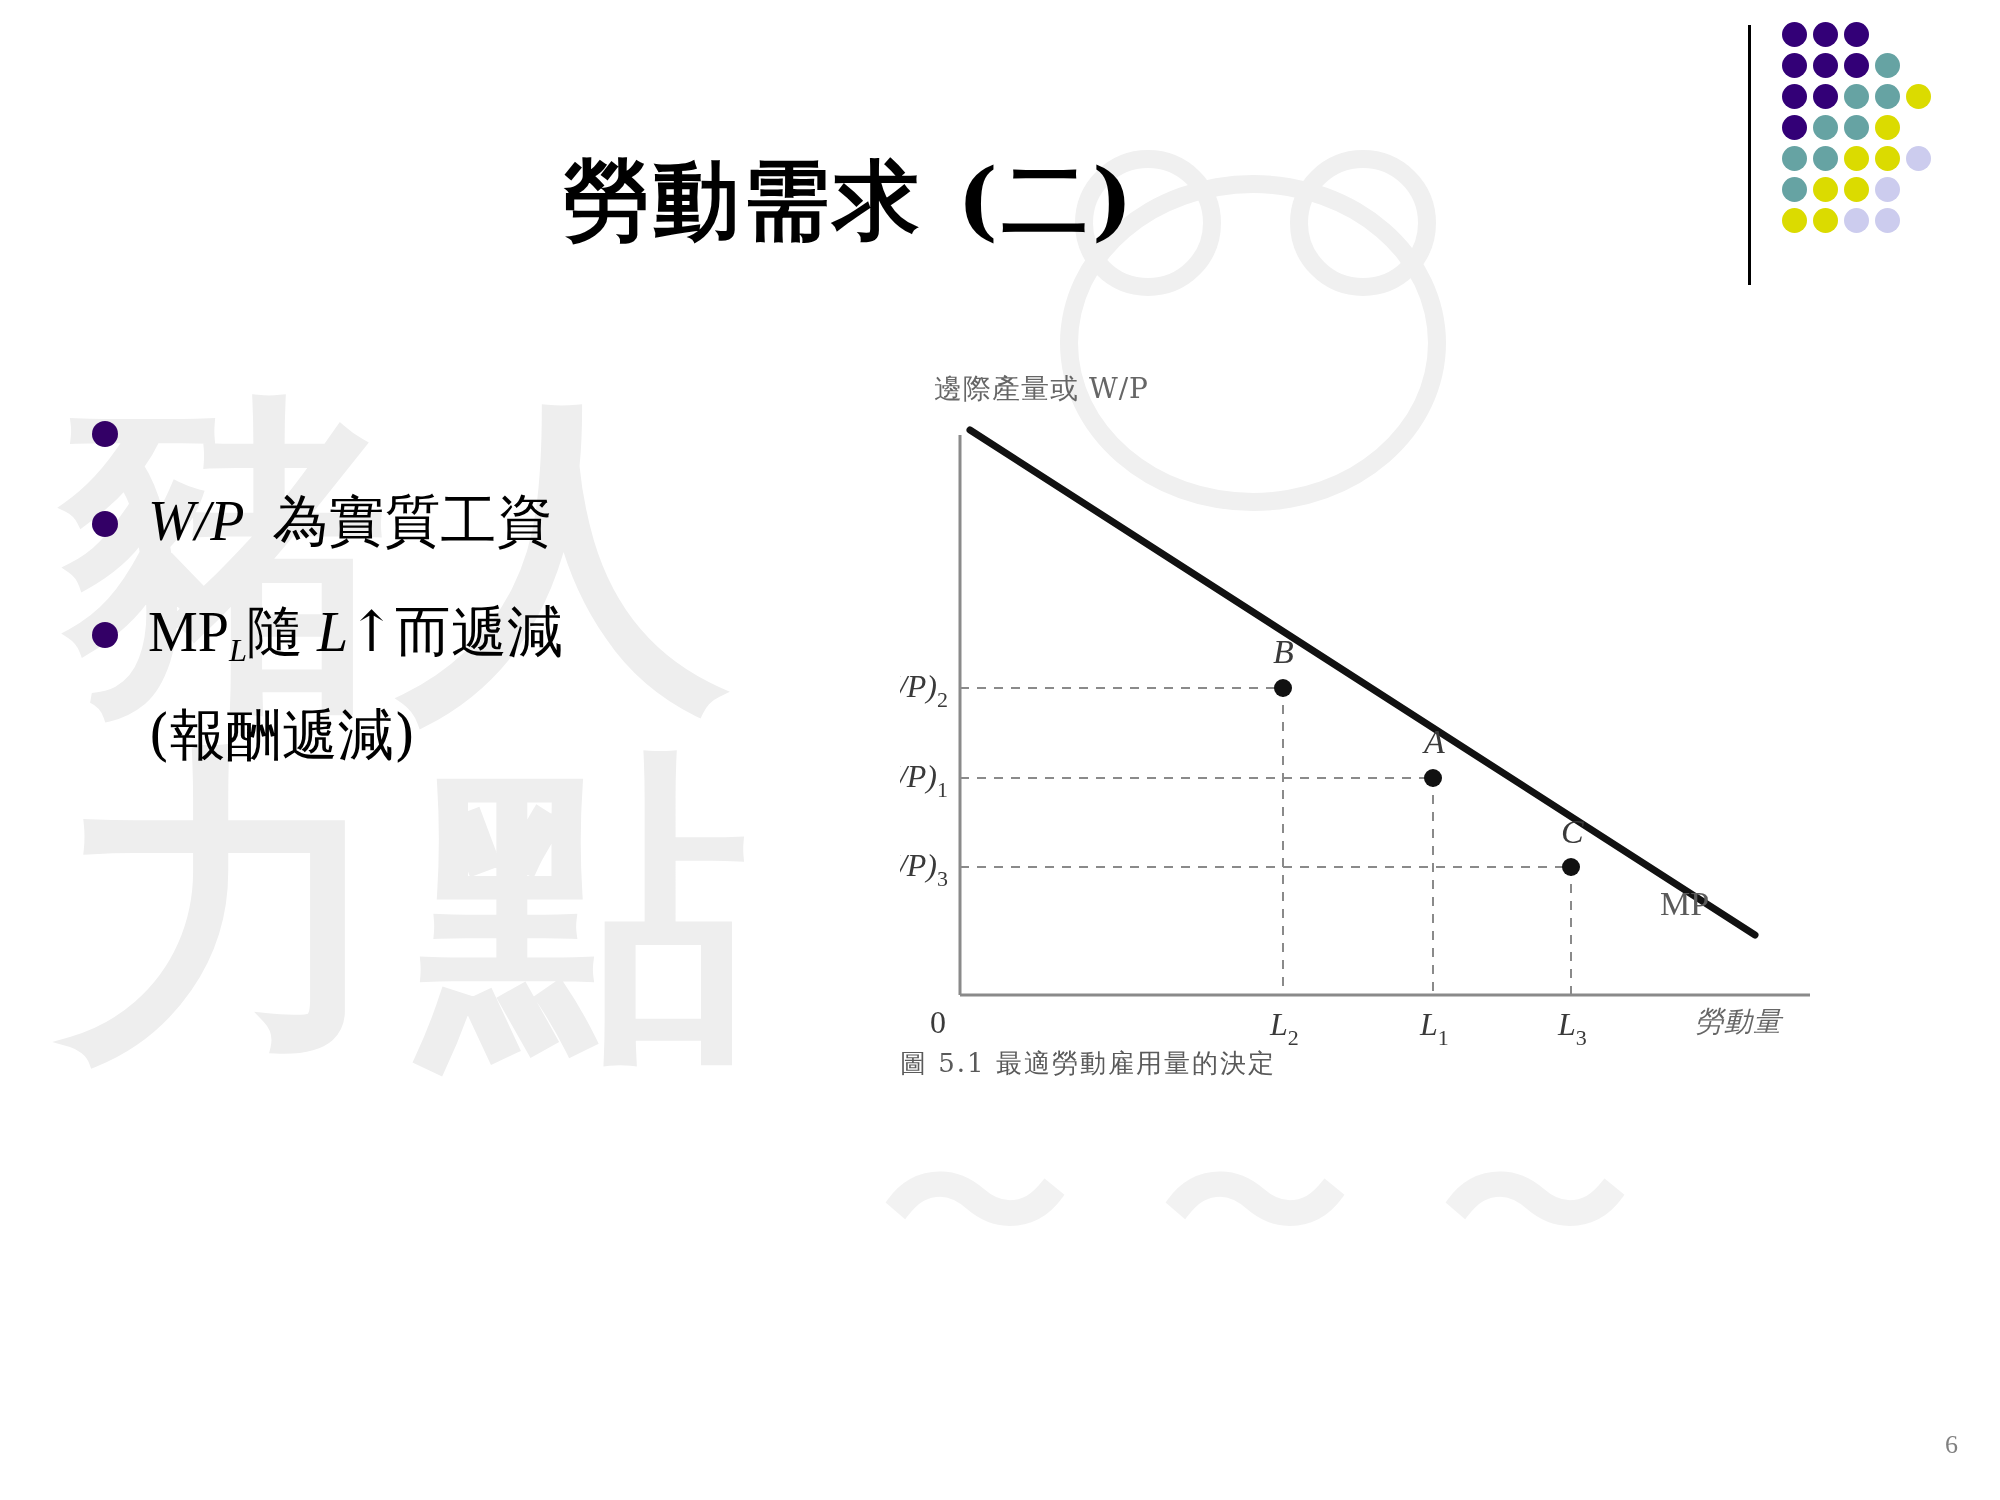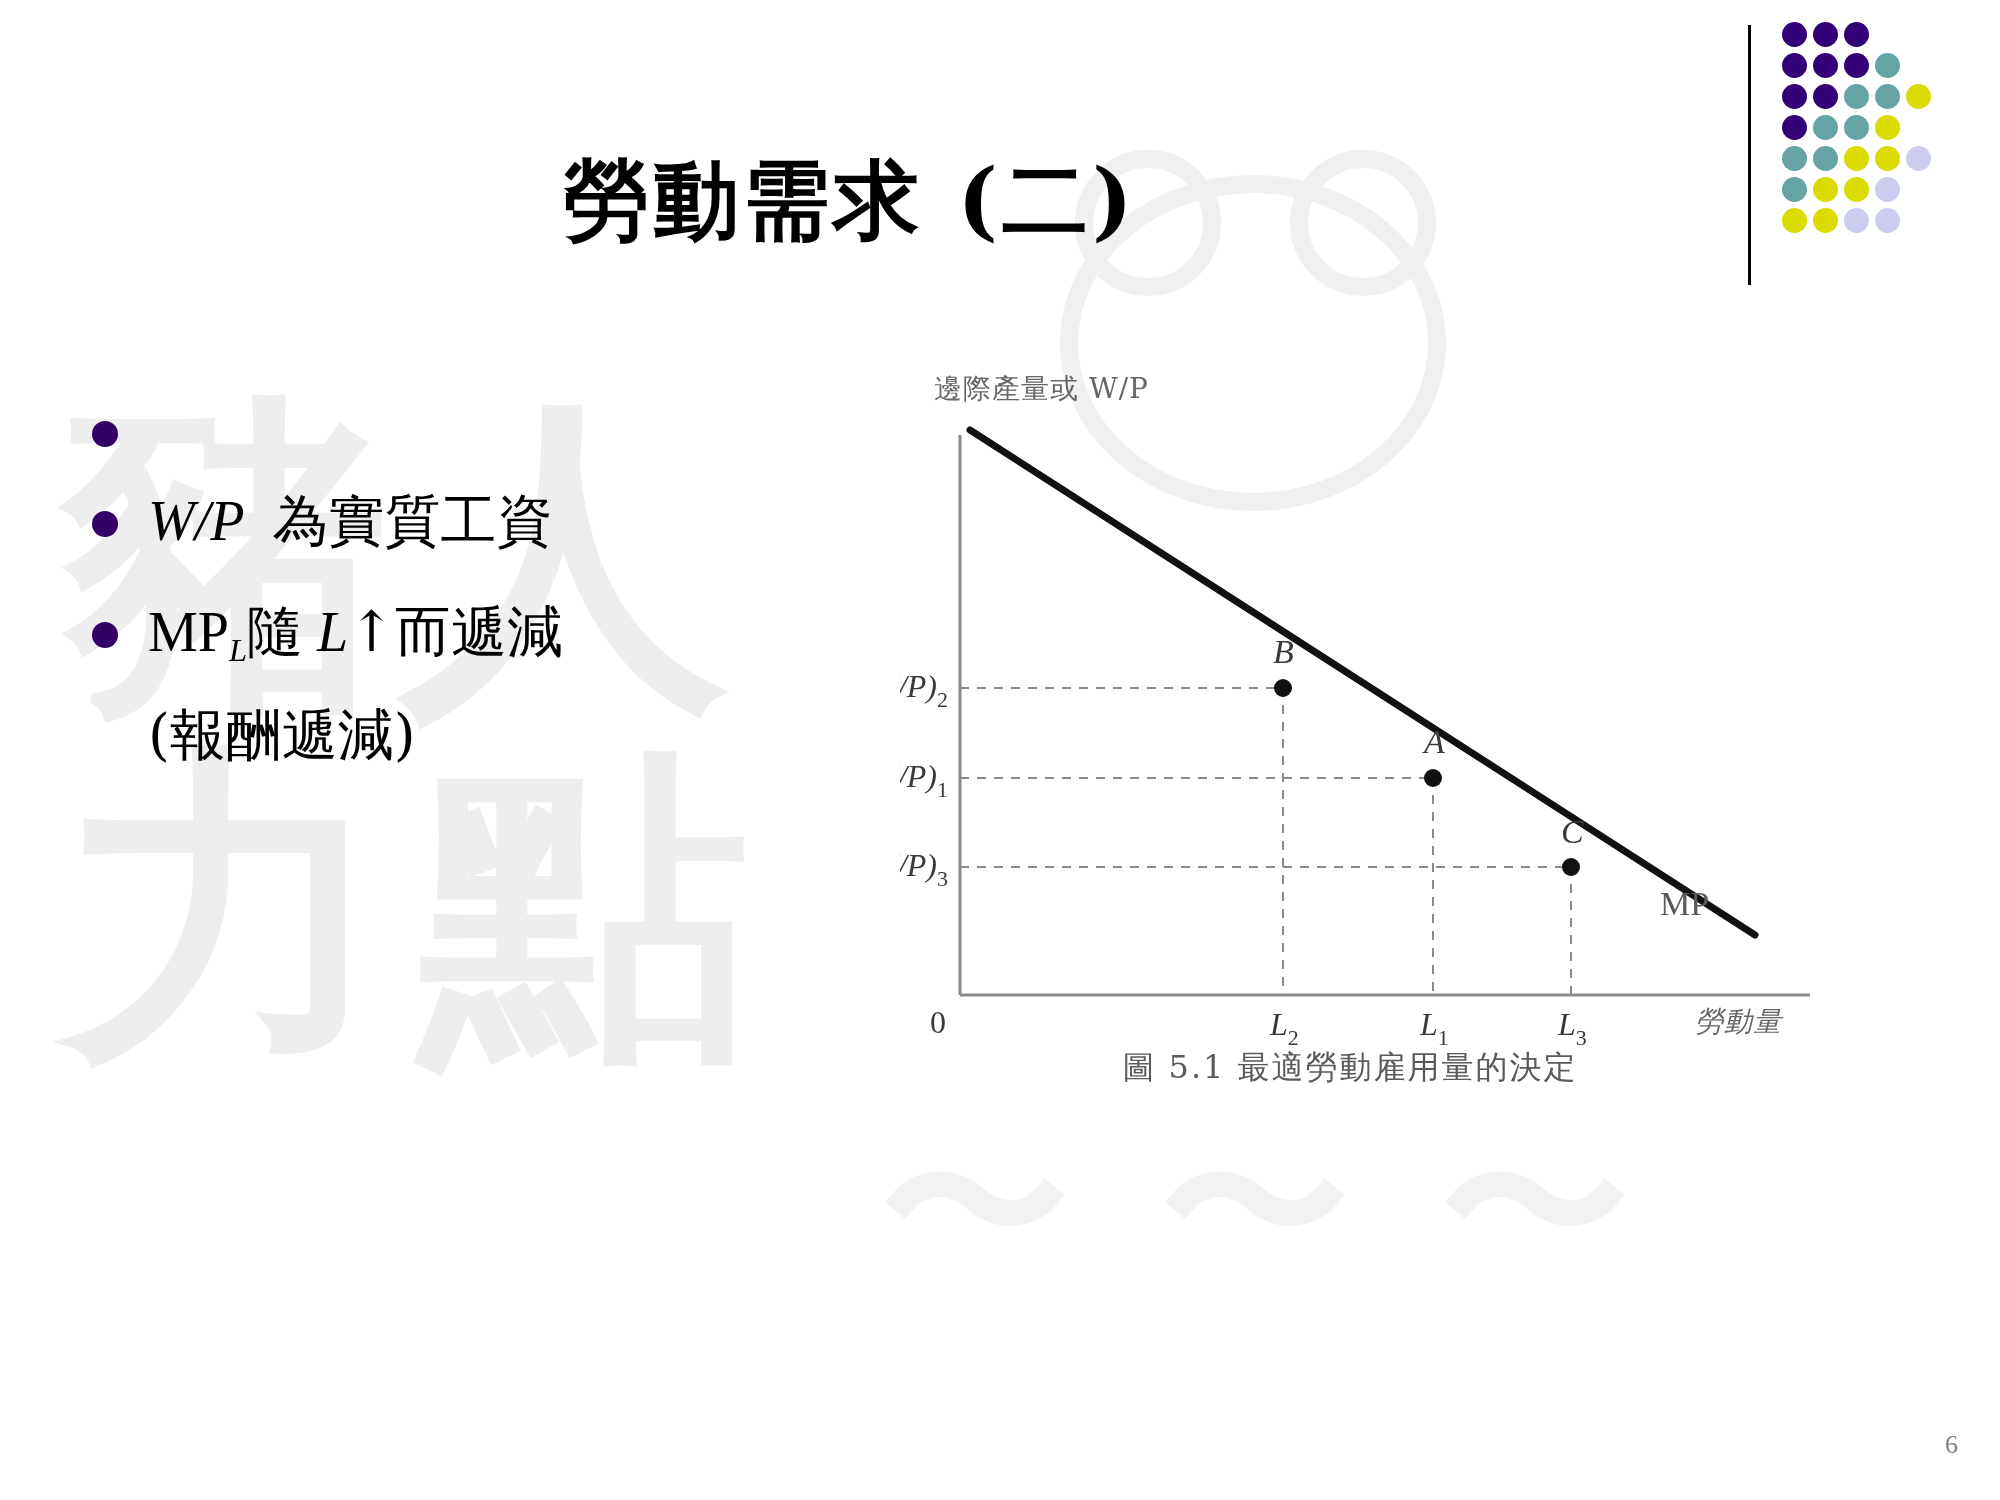--- a/index.html
+++ b/index.html
@@ -141,23 +141,23 @@
     z-index: 4;
   }
   #figure svg {
     display: block;
   }
   #figure-caption {
     position: absolute;
     left: 900px;
     top: 1046px;
     width: 900px;
-    text-align: center;
-    font-family: "DejaVu Serif", serif;
-    font-size: 32px;
+    text-align: left;
+    font-family: "DejaVu Serif", serif;
+    font-size: 26px;
     color: #5a5a5a;
     letter-spacing: 2px;
     z-index: 4;
     white-space: nowrap;
   }
 
   
   #page-number {
     position: absolute;
     right: 42px;

